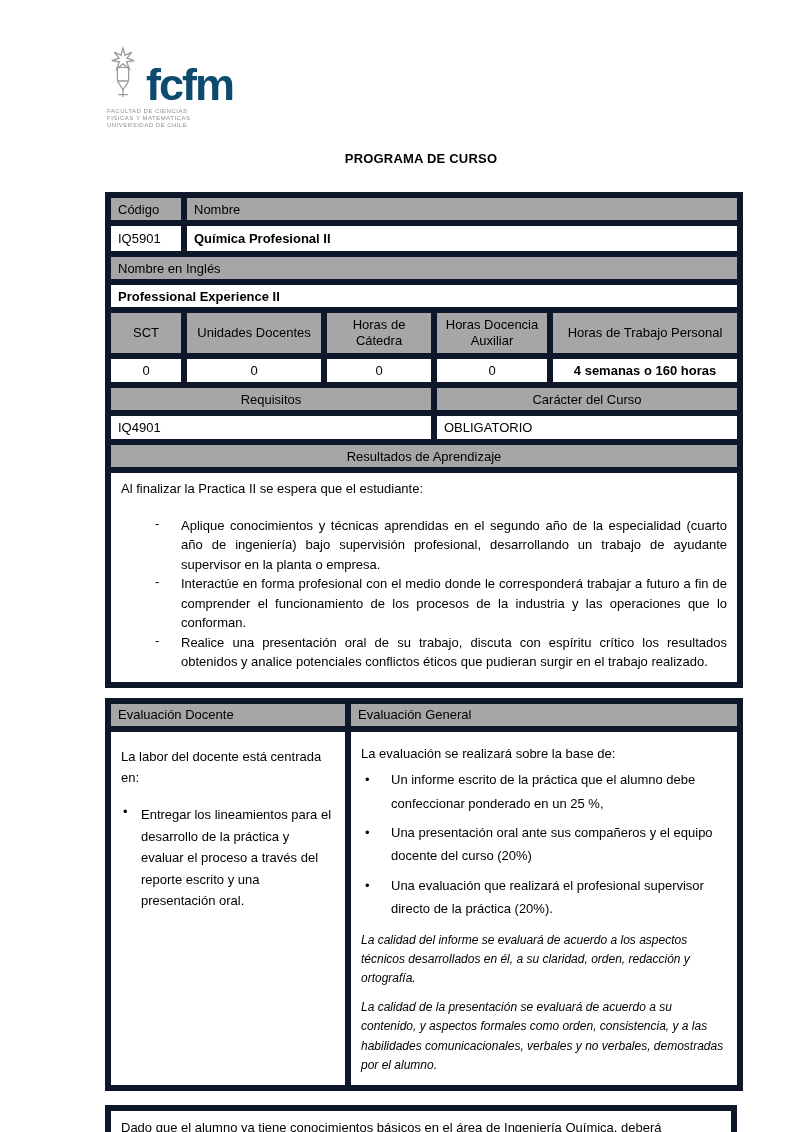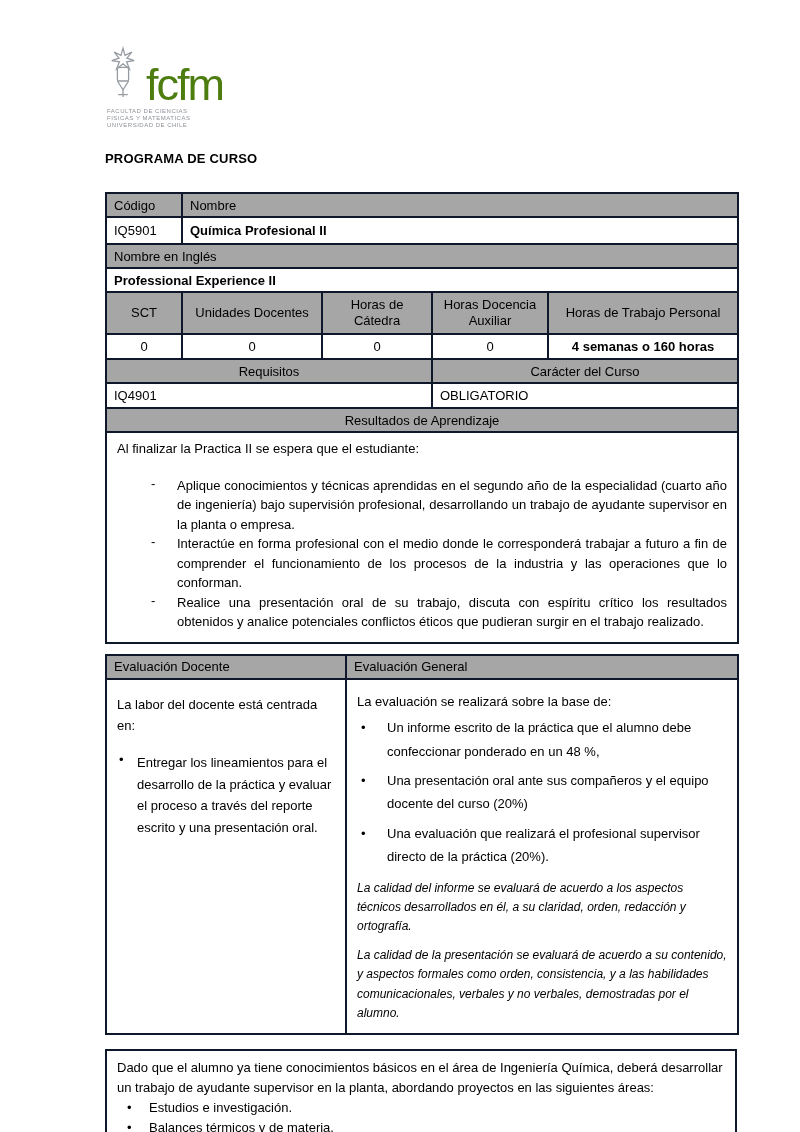--- a/index.html
+++ b/index.html
@@ -7,32 +7,32 @@
     width:800px;height:1132px;overflow:hidden;background:#ffffff;
     font-family:"Liberation Sans",sans-serif;color:#000;
   }
   .page{position:relative;width:800px;height:1132px;box-sizing:border-box;
         padding:46px 63px 0 105px;background:#fff}
 
   
   .logo{width:250px;margin-left:2px}
   .logo-top{display:flex;align-items:flex-end;gap:7px}
   .crest{flex:0 0 auto}
-  .wordmark{font-size:45px;line-height:38px;font-weight:normal;color:#4d7c0f;
+  .wordmark{font-size:45px;line-height:38px;font-weight:bold;color:#0c4a6e;
             letter-spacing:-2px}
   .logo-sub{margin-top:4px;font-size:6px;line-height:7px;color:#8d9297;
             letter-spacing:.5px}
 
   
-  .doc-title{width:632px;text-align:left;font-weight:bold;font-size:13px;
+  .doc-title{width:632px;text-align:center;font-weight:bold;font-size:13px;
              margin-top:22px;margin-bottom:26px;letter-spacing:.2px}
 
   
   table.tbl{border-collapse:collapse;table-layout:fixed;width:632px}
-  .tbl td{border:2px solid #0f172a;font-size:13px;padding:1px 7px;
+  .tbl td{border:6px solid #0f172a;font-size:13px;padding:1px 7px;
           vertical-align:middle;overflow:hidden;word-wrap:break-word}
   .hdr{background:#a6a6a6}
   .c{text-align:center}
   .b{font-weight:bold}
   .lg{font-size:14px}
   .h20 td{height:20px}
   .h23 td{height:23px}
   .h38 td{height:38px;line-height:1.2}
   .h21 td{height:21px}
 
@@ -184,21 +184,21 @@
         <div class="intro">La labor del docente está centrada en:</div>
         <div class="blt-row">
           <span class="blt"></span>
           <div class="blt-txt">Entregar los lineamientos para el desarrollo de la práctica y evaluar el proceso a través del reporte escrito y una presentación oral.</div>
         </div>
       </td>
       <td class="eval-cell">
         <div class="intro">La evaluación se realizará sobre la base de:</div>
         <div class="blt-row">
           <span class="blt"></span>
-          <div class="blt-txt">Un informe escrito de la práctica que el alumno debe confeccionar ponderado en un 48 %,</div>
+          <div class="blt-txt">Un informe escrito de la práctica que el alumno debe confeccionar ponderado en un 25 %,</div>
         </div>
         <div class="blt-row">
           <span class="blt"></span>
           <div class="blt-txt">Una presentación oral ante sus compañeros y el equipo docente del curso (20%)</div>
         </div>
         <div class="blt-row">
           <span class="blt"></span>
           <div class="blt-txt">Una evaluación que realizará el profesional supervisor directo de la práctica (20%).</div>
         </div>
         <div class="note">La calidad del informe se evaluará de acuerdo a los aspectos técnicos desarrollados en él, a su claridad, orden, redacción y ortografía.</div>

